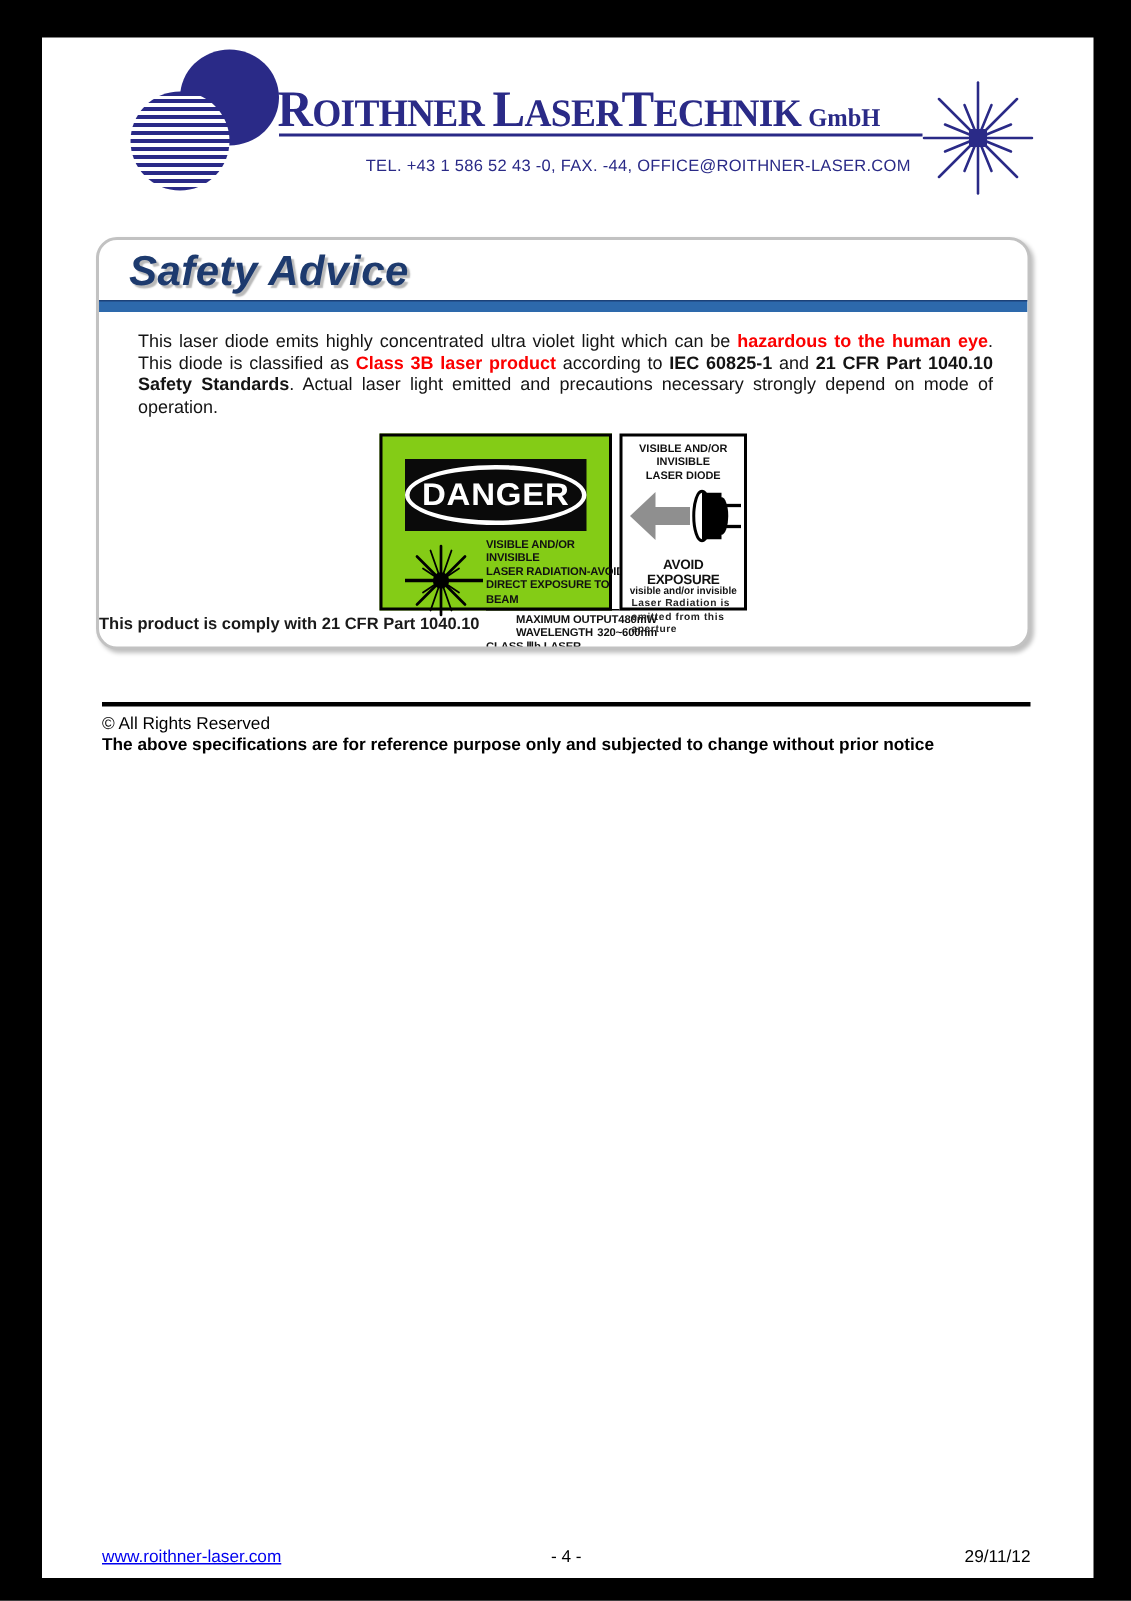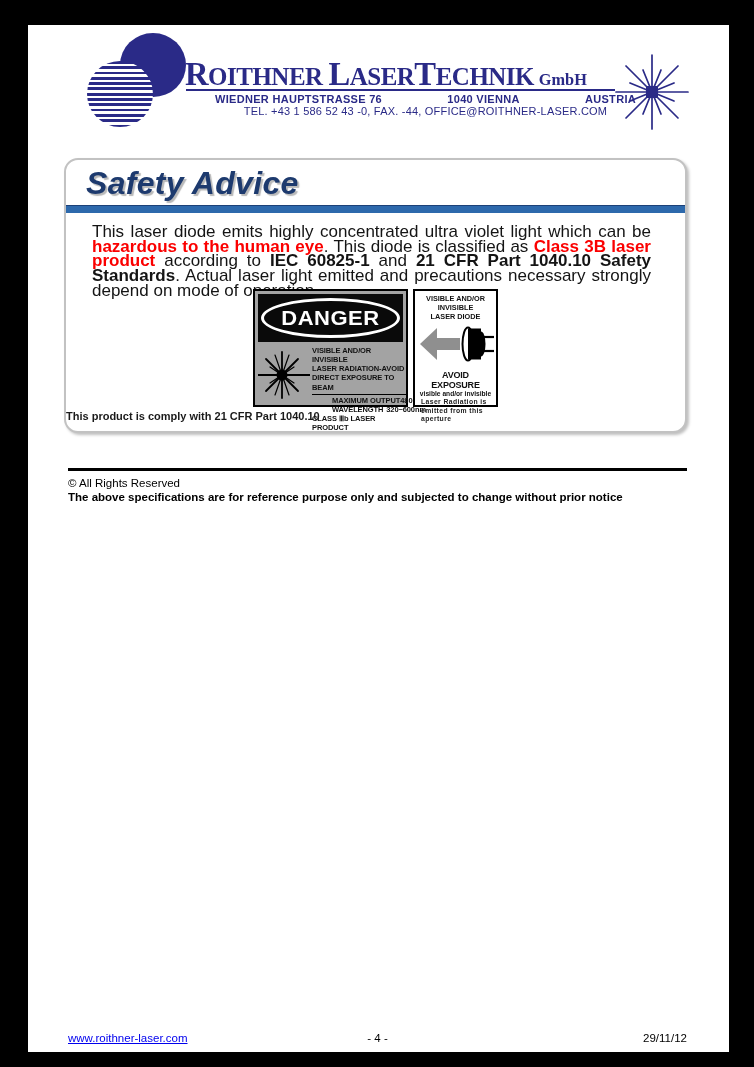--- a/index.html
+++ b/index.html
@@ -45,37 +45,37 @@
   }
   .star { position:absolute; left:585px; top:28px; }
 
   
   .sbox {
     position:absolute; left:36px; top:133px; width:623px; height:275px;
     background:#fff; border:2px solid #c2c2c2; border-radius:14px;
     box-shadow:2px 2px 3px rgba(0,0,0,0.25); overflow:hidden;
   }
   .stitle {
-    margin:5px 0 0 20px; font-size:32px; font-style:italic; font-weight:bold;
+    margin:5px 0 0 20px; font-size:28px; font-style:italic; font-weight:bold;
     color:#1D3A6E; text-shadow:2px 2px 1px #b9b9b9; letter-spacing:0.3px;
   }
   .sbar { margin-top:3px; width:100%; height:8px; background:#2D69AC; border-top:1px solid #1c4178; }
   .spar {
-    margin:12px 34px 0 26px; font-size:17px; line-height:14.7px;
+    margin:12px 23px 0 26px; font-size:12px; line-height:14.7px;
     text-align:justify; color:#141414;
   }
   .spar .red { color:#fb0000; font-weight:bold; }
   .spar .bold { font-weight:bold; }
 
   .labels { position:absolute; top:129px; left:0; right:0; }
   .lrow { display:flex; justify-content:center; align-items:stretch; gap:5px; }
 
   
   .dlabel {
-    width:155px; height:118px; border:2px solid #000; background:#a3a3a3; padding:3px;
+    width:155px; height:118px; border:2px solid #000; background:#84cc16; padding:15px;
   }
   .dhead { height:48px; background:#0a0a0a; display:flex; align-items:center; justify-content:center; }
   .dellipse {
     width:139px; height:40px; border:3px solid #fff; border-radius:50%;
     display:flex; align-items:center; justify-content:center;
   }
   .dellipse span {
     color:#fff; font-weight:bold; font-size:22px; letter-spacing:0.5px;
     transform:scaleY(0.95);
   }
@@ -121,25 +121,20 @@
 <body>
 
 <div class="paper">
 
   <div class="logo-solid"></div>
   <div class="logo-striped"></div>
 
   <div class="brand"><span class="b">R</span><span class="s">OITHNER </span><span class="b">L</span><span class="s">ASER</span><span class="b">T</span><span class="s">ECHNIK</span><span class="gmbh">GmbH</span></div>
   <div class="brand-rule"></div>
 
-  <div class="addr">
-    <span>WIEDNER HAUPTSTRASSE 76</span>
-    <span>1040 VIENNA</span>
-    <span>AUSTRIA</span>
-  </div>
   <div class="tel">TEL. +43 1 586 52 43 -0, FAX. -44, OFFICE@ROITHNER-LASER.COM</div>
 
   <svg class="star" width="78" height="78" viewBox="0 0 78 78">
     <g stroke="#2A2A87" stroke-width="1.7" stroke-linecap="round">
       <line x1="39" y1="2" x2="39" y2="76"></line>
       <line x1="3" y1="39" x2="75" y2="39"></line>
       <line x1="13" y1="13" x2="65" y2="65"></line>
       <line x1="13" y1="65" x2="65" y2="13"></line>
       <line x1="17" y1="30" x2="61" y2="48"></line>
       <line x1="17" y1="48" x2="61" y2="30"></line>

